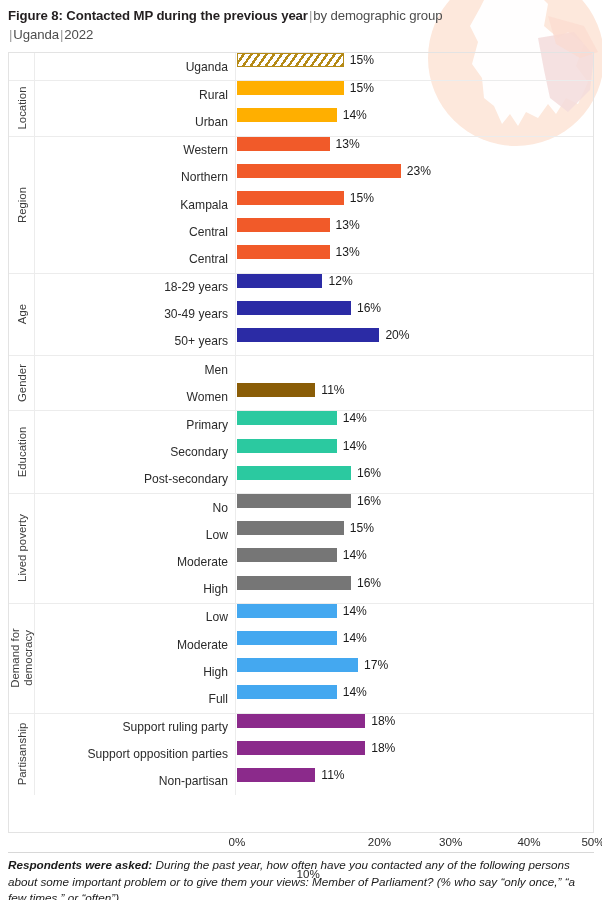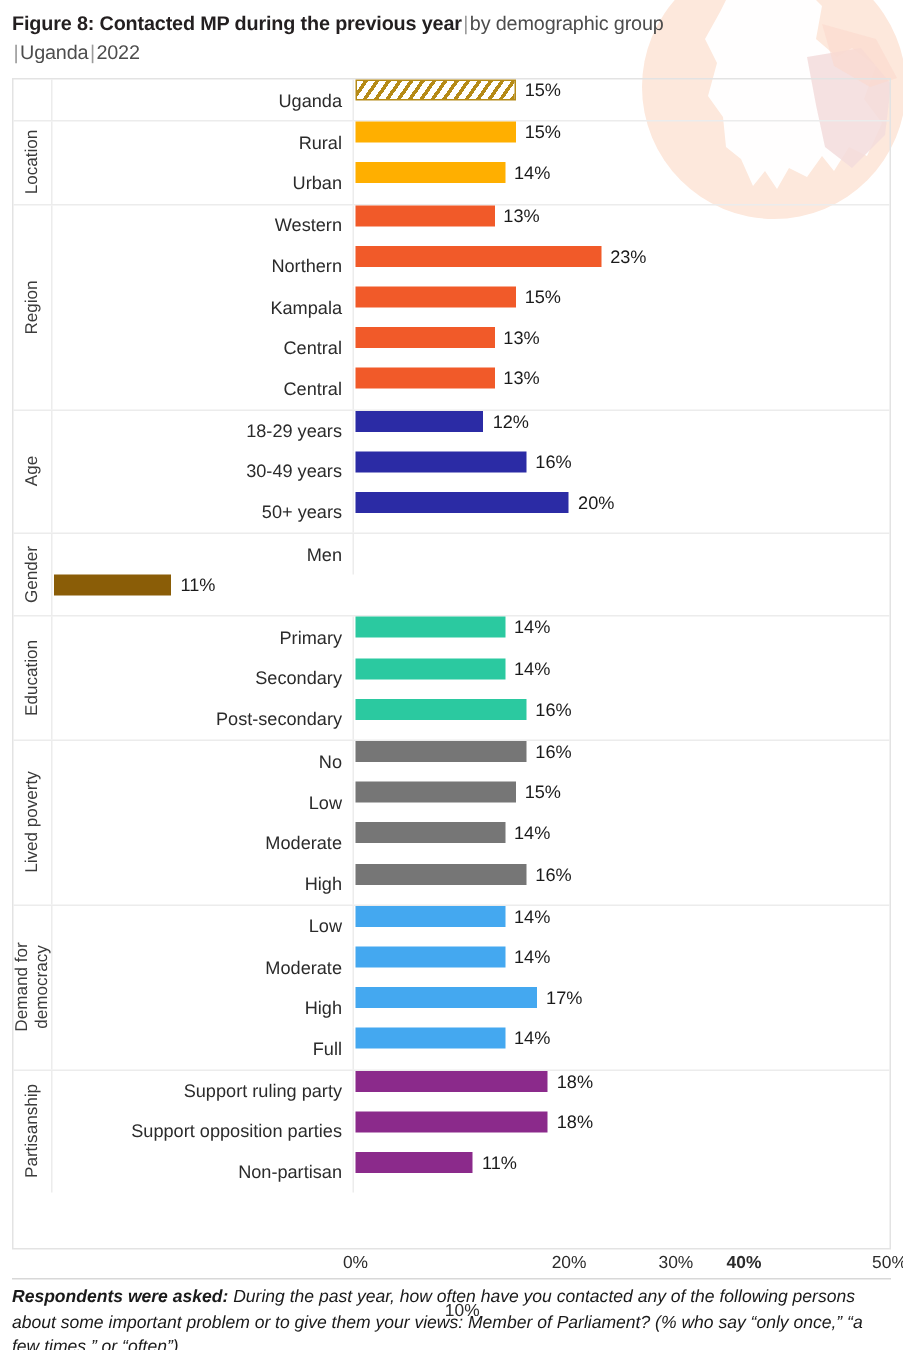--- a/index.html
+++ b/index.html
@@ -287,20 +287,21 @@
       </div>
       <div class="group">
         <div class="group-label-cell">
           <div class="group-label">Gender</div>
         </div>
         <div class="rows">
           <div class="row">
             <div class="row-label">Men</div>
           </div>
           <div class="row">
+            <div class="row-label">Women</div>
             <div class="bar-area">
               <div class="bar" style="width: 78.32px; background: rgb(138, 93, 7);"></div>
               <span class="bar-value">11%</span>
             </div>
           </div>
         </div>
       </div>
       <div class="group">
         <div class="group-label-cell">
           <div class="group-label">Education</div>
@@ -428,21 +429,21 @@
           </div>
         </div>
       </div>
     </div>
 
   <div id="axis">
       <span class="tick" style="left: 229px;">0%</span>
       <span class="tick" style="left: 300.2px; margin-top: 32px;">10%</span>
       <span class="tick" style="left: 371.4px;">20%</span>
       <span class="tick" style="left: 442.6px;">30%</span>
-      <span class="tick" style="left: 488px; font-weight: bold;">40%</span>
+      <span class="tick" style="left: 521px;">40%</span>
       <span class="tick" style="left: 585px;">50%</span>
     </div>
 
   <div id="footnote-rule"></div>
   <div id="footnote">
     <b>Respondents were asked:</b><span> During the past year, how often have you contacted any of the following persons about some important problem or to give them your views: Member of Parliament? (% who say “only once,” “a few times,” or “often”)</span>
   </div>
 
 </div>
 

